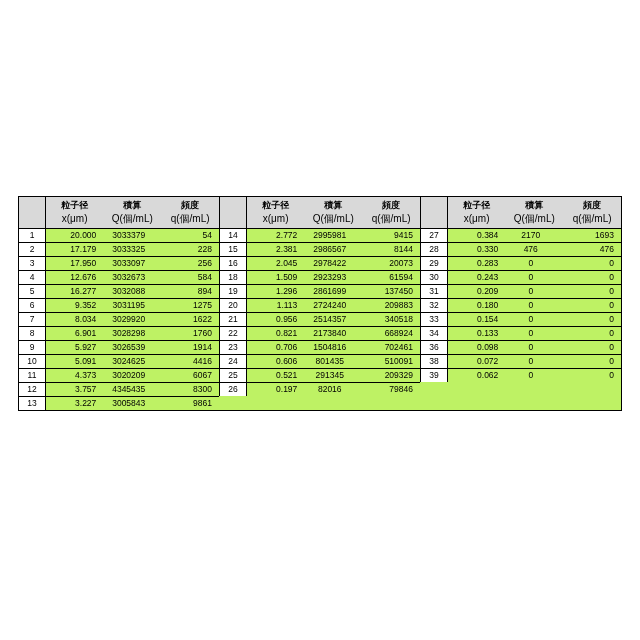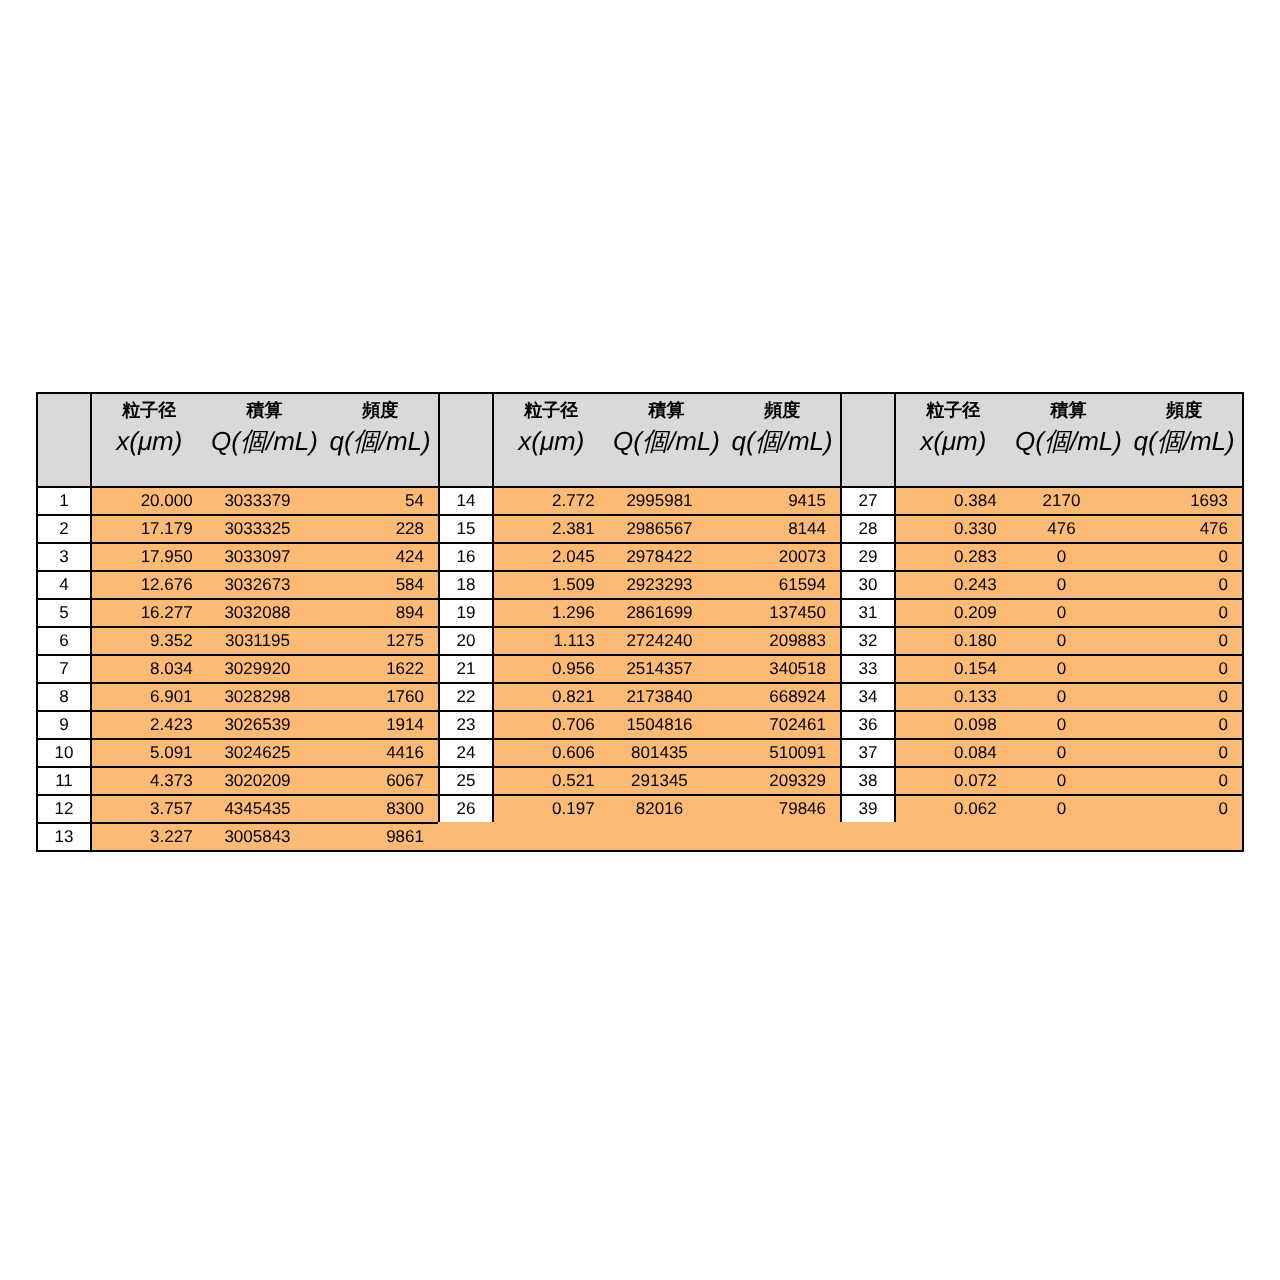--- a/index.html
+++ b/index.html
@@ -8,21 +8,21 @@
     background:#ffffff;
     font-family:"Liberation Sans", sans-serif;
     color:#000;
     overflow:hidden;
   }
   .sheet{
     position:absolute;
     left:18px; top:196px;
     width:604px;
     border:1px solid #000;
-    background:#fdba74;
+    background:#bef264;
     box-sizing:border-box;
     padding:0;
   }
   .cols{
     display:flex;
     flex-direction:row;
     align-items:flex-start;
   }
   .block{
     flex:1 1 0;
@@ -46,23 +46,22 @@
   thead th{
     background:#d9d9d9;
     border-bottom:1px solid #000;
     font-weight:bold;
     text-align:center;
     font-size:9px;
   }
   thead tr.sub th{
     border-bottom:1px solid #000;
     font-weight:normal;
-    font-size:13px;
-    padding-bottom:12px;
-    font-style:italic;
+    font-size:10px;
+    padding-bottom:1px;
   }
   thead tr.top th{
     border-bottom:none;
     padding-top:2px;
   }
   th.idx, td.idx{
     width:26px;
     text-align:center;
     border-right:1px solid #000;
   }
@@ -117,21 +116,21 @@
           <tr>
               <td class="idx">2</td>
               <td class="num c1">17.179</td>
               <td class="num c2">3033325</td>
               <td class="num c3">228</td>
             </tr>
           <tr>
               <td class="idx">3</td>
               <td class="num c1">17.950</td>
               <td class="num c2">3033097</td>
-              <td class="num c3">424</td>
+              <td class="num c3">256</td>
             </tr>
           <tr>
               <td class="idx">4</td>
               <td class="num c1">12.676</td>
               <td class="num c2">3032673</td>
               <td class="num c3">584</td>
             </tr>
           <tr>
               <td class="idx">5</td>
               <td class="num c1">16.277</td>
@@ -151,21 +150,21 @@
               <td class="num c3">1622</td>
             </tr>
           <tr>
               <td class="idx">8</td>
               <td class="num c1">6.901</td>
               <td class="num c2">3028298</td>
               <td class="num c3">1760</td>
             </tr>
           <tr>
               <td class="idx">9</td>
-              <td class="num c1">2.423</td>
+              <td class="num c1">5.927</td>
               <td class="num c2">3026539</td>
               <td class="num c3">1914</td>
             </tr>
           <tr>
               <td class="idx">10</td>
               <td class="num c1">5.091</td>
               <td class="num c2">3024625</td>
               <td class="num c3">4416</td>
             </tr>
           <tr>
@@ -348,26 +347,20 @@
               <td class="num c2">0</td>
               <td class="num c3">0</td>
             </tr>
           <tr>
               <td class="idx">36</td>
               <td class="num c1">0.098</td>
               <td class="num c2">0</td>
               <td class="num c3">0</td>
             </tr>
           <tr>
-              <td class="idx">37</td>
-              <td class="num c1">0.084</td>
-              <td class="num c2">0</td>
-              <td class="num c3">0</td>
-            </tr>
-          <tr>
               <td class="idx">38</td>
               <td class="num c1">0.072</td>
               <td class="num c2">0</td>
               <td class="num c3">0</td>
             </tr>
           <tr>
               <td class="idx">39</td>
               <td class="num c1">0.062</td>
               <td class="num c2">0</td>
               <td class="num c3">0</td>

